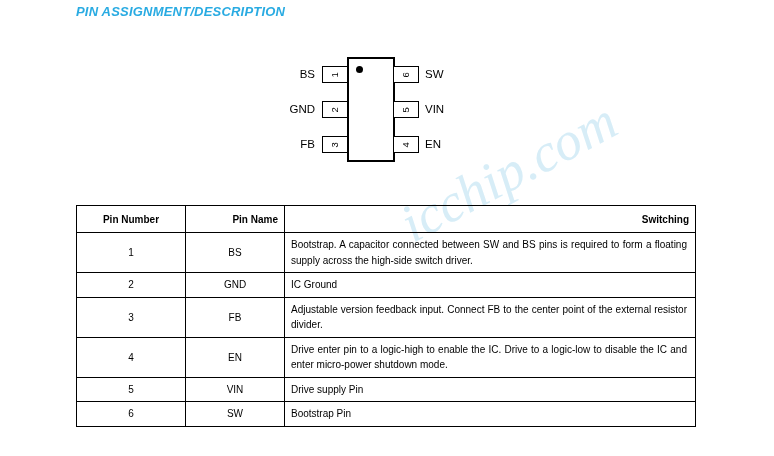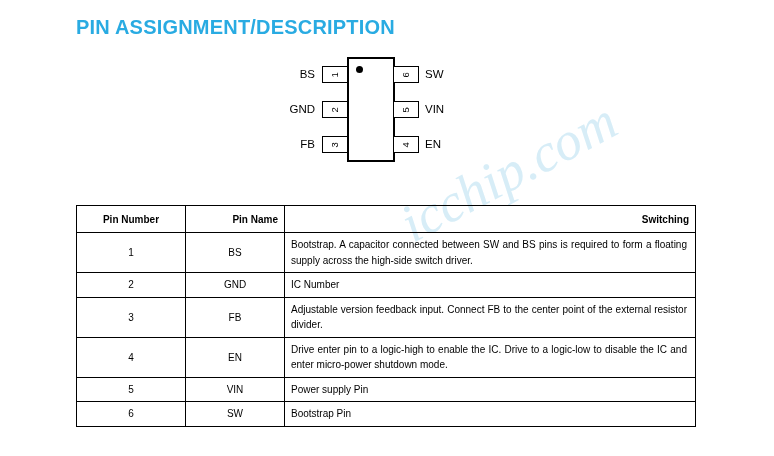--- a/index.html
+++ b/index.html
@@ -12,25 +12,26 @@
     background: #ffffff;
     font-family: "Liberation Sans", sans-serif;
     position: relative;
     overflow: hidden;
   }
 
   
   .page-title {
     position: absolute;
     left: 76px;
-    top: 16px;
-    font-size: 20px;
+    top: 4px;
+    font-size: 13px;
     font-weight: bold;
     color: #29abe2;
     letter-spacing: 0.2px;
+    font-style: italic;
   }
 
   
   .watermark {
     position: absolute;
     left: 390px;
     top: 200px;
     font-size: 54px;
     font-family: "Liberation Serif", serif;
     font-style: italic;
@@ -189,36 +190,36 @@
   </thead>
   <tbody>
     <tr>
       <td class="c">1</td>
       <td class="c">BS</td>
       <td class="func">Bootstrap. A capacitor connected between SW and BS pins is required to form a floating supply across the high-side switch driver.</td>
     </tr>
     <tr>
       <td class="c">2</td>
       <td class="c">GND</td>
-      <td class="func">IC Number</td>
+      <td class="func">IC Ground</td>
     </tr>
     <tr>
       <td class="c">3</td>
       <td class="c">FB</td>
       <td class="func">Adjustable version feedback input. Connect FB to the center point of the external resistor divider.</td>
     </tr>
     <tr>
       <td class="c">4</td>
       <td class="c">EN</td>
       <td class="func">Drive enter pin to a logic-high to enable the IC. Drive to a logic-low to disable the IC and enter micro-power shutdown mode.</td>
     </tr>
     <tr>
       <td class="c">5</td>
       <td class="c">VIN</td>
-      <td class="func">Power supply Pin</td>
+      <td class="func">Drive supply Pin</td>
     </tr>
     <tr>
       <td class="c">6</td>
       <td class="c">SW</td>
       <td class="func">Bootstrap Pin</td>
     </tr>
   </tbody>
 </table>
 
 </body></html>

